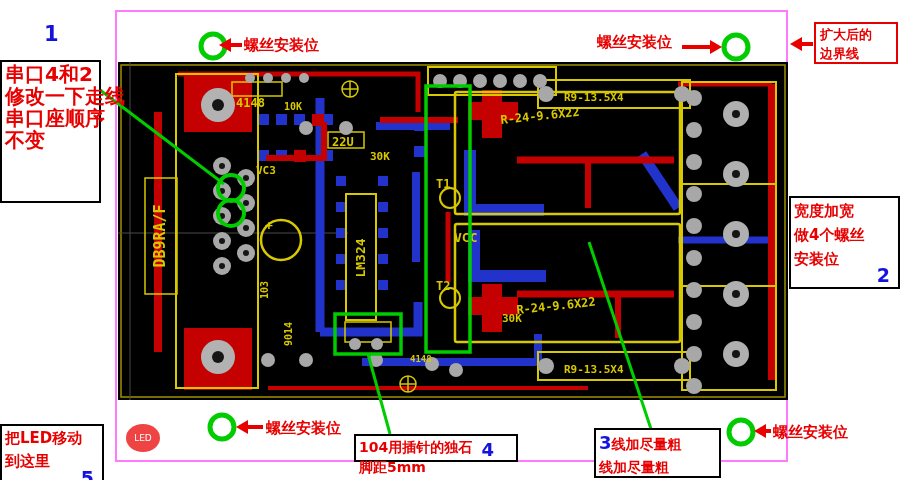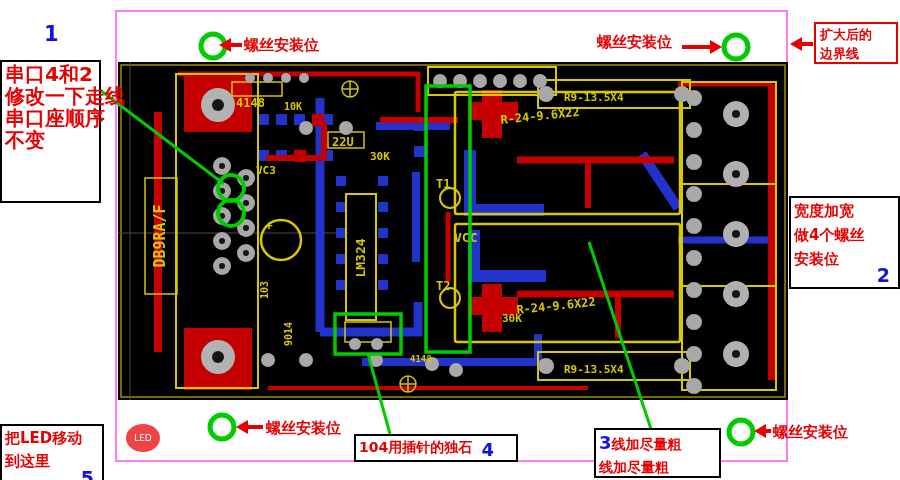--- a/index.html
+++ b/index.html
@@ -283,20 +283,21 @@
   <div class="note" style="left:0; top:424px; width:104px; height:68px; font-size:15px; line-height:23px;">
     <div class="line">把LED移动</div>
     <div class="line">到这里</div>
     <div class="num-blue" style="position:absolute; right:8px; bottom:0; font-size:19px;">5</div>
   </div>
 
   <div class="led-badge">LED</div>
 
   <div class="note" style="left:354px; top:434px; width:164px; height:28px; font-size:14px; line-height:20px;">
     <div class="line">104用插针的独石</div>
+    <div class="line">脚距5mm</div>
     <div class="num-blue" style="position:absolute; right:22px; bottom:0; font-size:18px;">4</div>
   </div>
 
   <div class="note" style="left:594px; top:428px; width:127px; height:50px; font-size:14px; line-height:23px;">
     <div class="line">
       <span class="num-blue" style="font-size:18px;">3</span><span>线加尽量粗</span>
     </div>
     <div class="line">线加尽量粗</div>
   </div>
 

